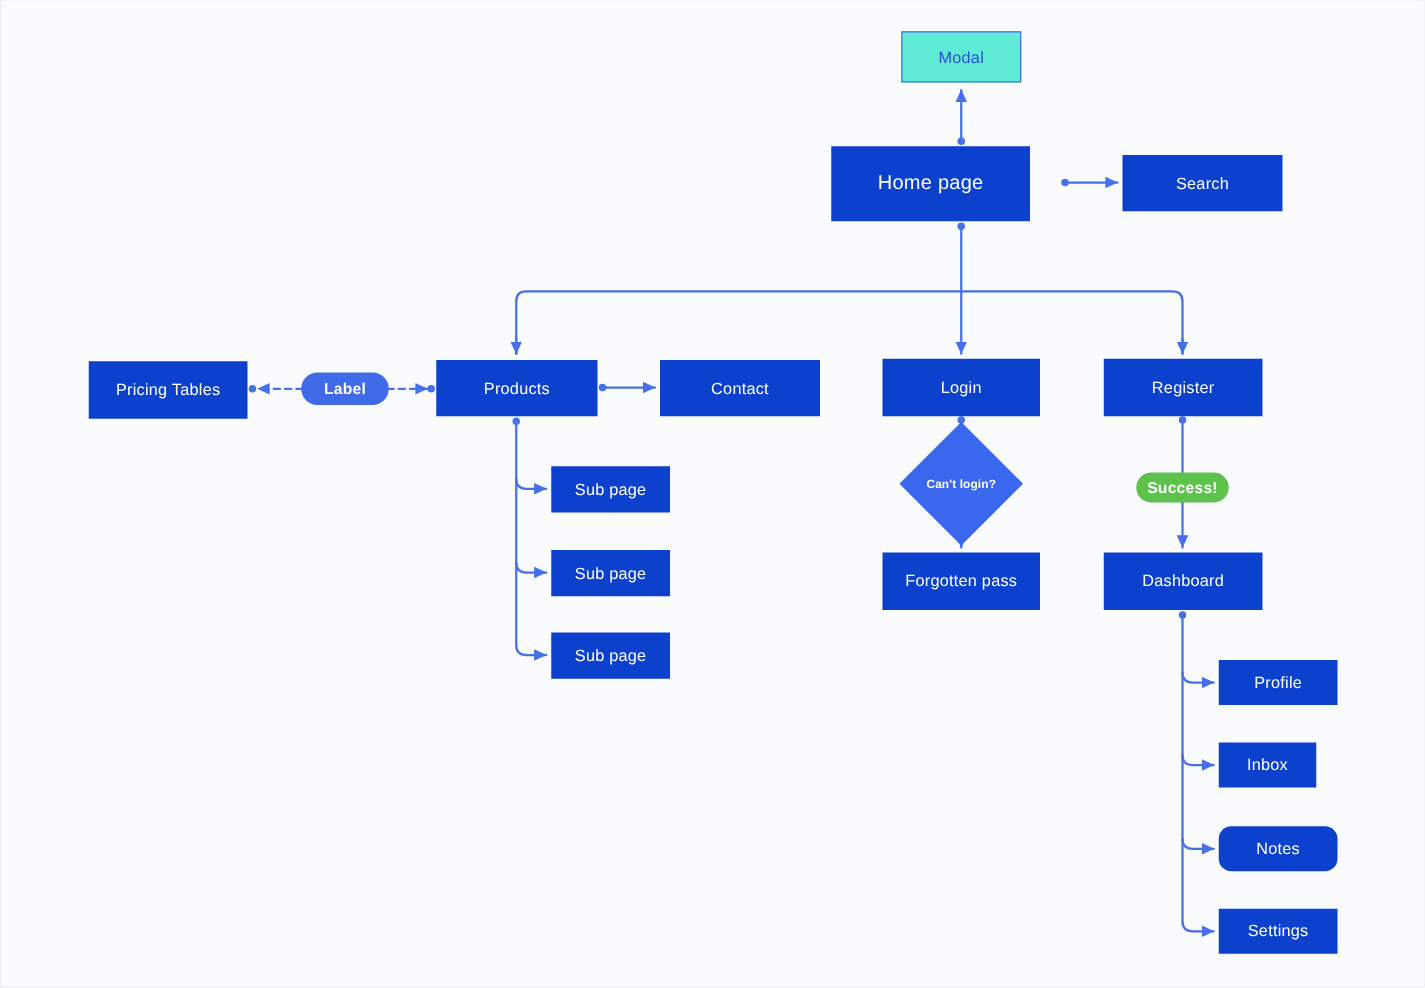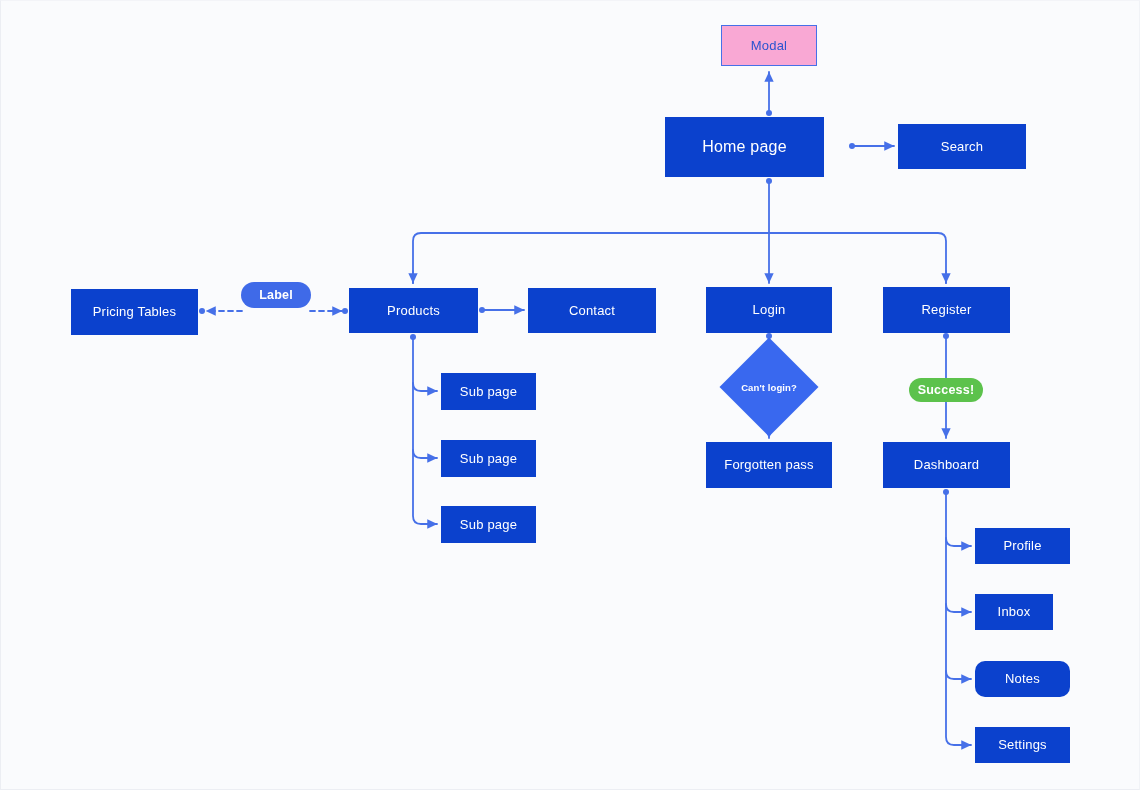--- a/index.html
+++ b/index.html
@@ -36,21 +36,21 @@
     text-align: center;
     color: #ffffff;
     background: #0b41cd;
     font-size: 13px;
     letter-spacing: .2px;
     line-height: 1.2;
     padding: 2px 6px;
   }
   .node.big { font-size: 16px; }
   .node.outline {
-    background: #f9a8d4;
+    background: #5eead4;
     border: 1.5px solid #4670e8;
     color: #2b54cf;
     font-size: 13px;
   }
   .pill {
     position: absolute;
     display: flex;
     align-items: center;
     justify-content: center;
     border-radius: 999px;
@@ -138,21 +138,21 @@
   </svg>
 
   <div class="node outline" style="left:720px; top:24px; width:96px; height:41px;">Modal</div>
 
   <div class="node big" style="left:664px; top:116px; width:159px; height:60px;">Home page</div>
 
   <div class="node" style="left:897px; top:123px; width:128px; height:45px;">Search</div>
 
   <div class="node" style="left:70px; top:288px; width:127px; height:46px;">Pricing Tables</div>
 
-  <div class="pill label-pill" style="left:240px; top:281px; width:70px; height:26px;">Label</div>
+  <div class="pill label-pill" style="left:240px; top:297px; width:70px; height:26px;">Label</div>
 
   <div class="node" style="left:348px; top:287px; width:129px; height:45px;">Products</div>
 
   <div class="node" style="left:527px; top:287px; width:128px; height:45px;">Contact</div>
 
   <div class="node" style="left:705px; top:286px; width:126px; height:46px;">Login</div>
 
   <div class="node" style="left:882px; top:286px; width:127px; height:46px;">Register</div>
 
   <div class="node" style="left:440px; top:372px; width:95px; height:37px;">Sub page</div>

